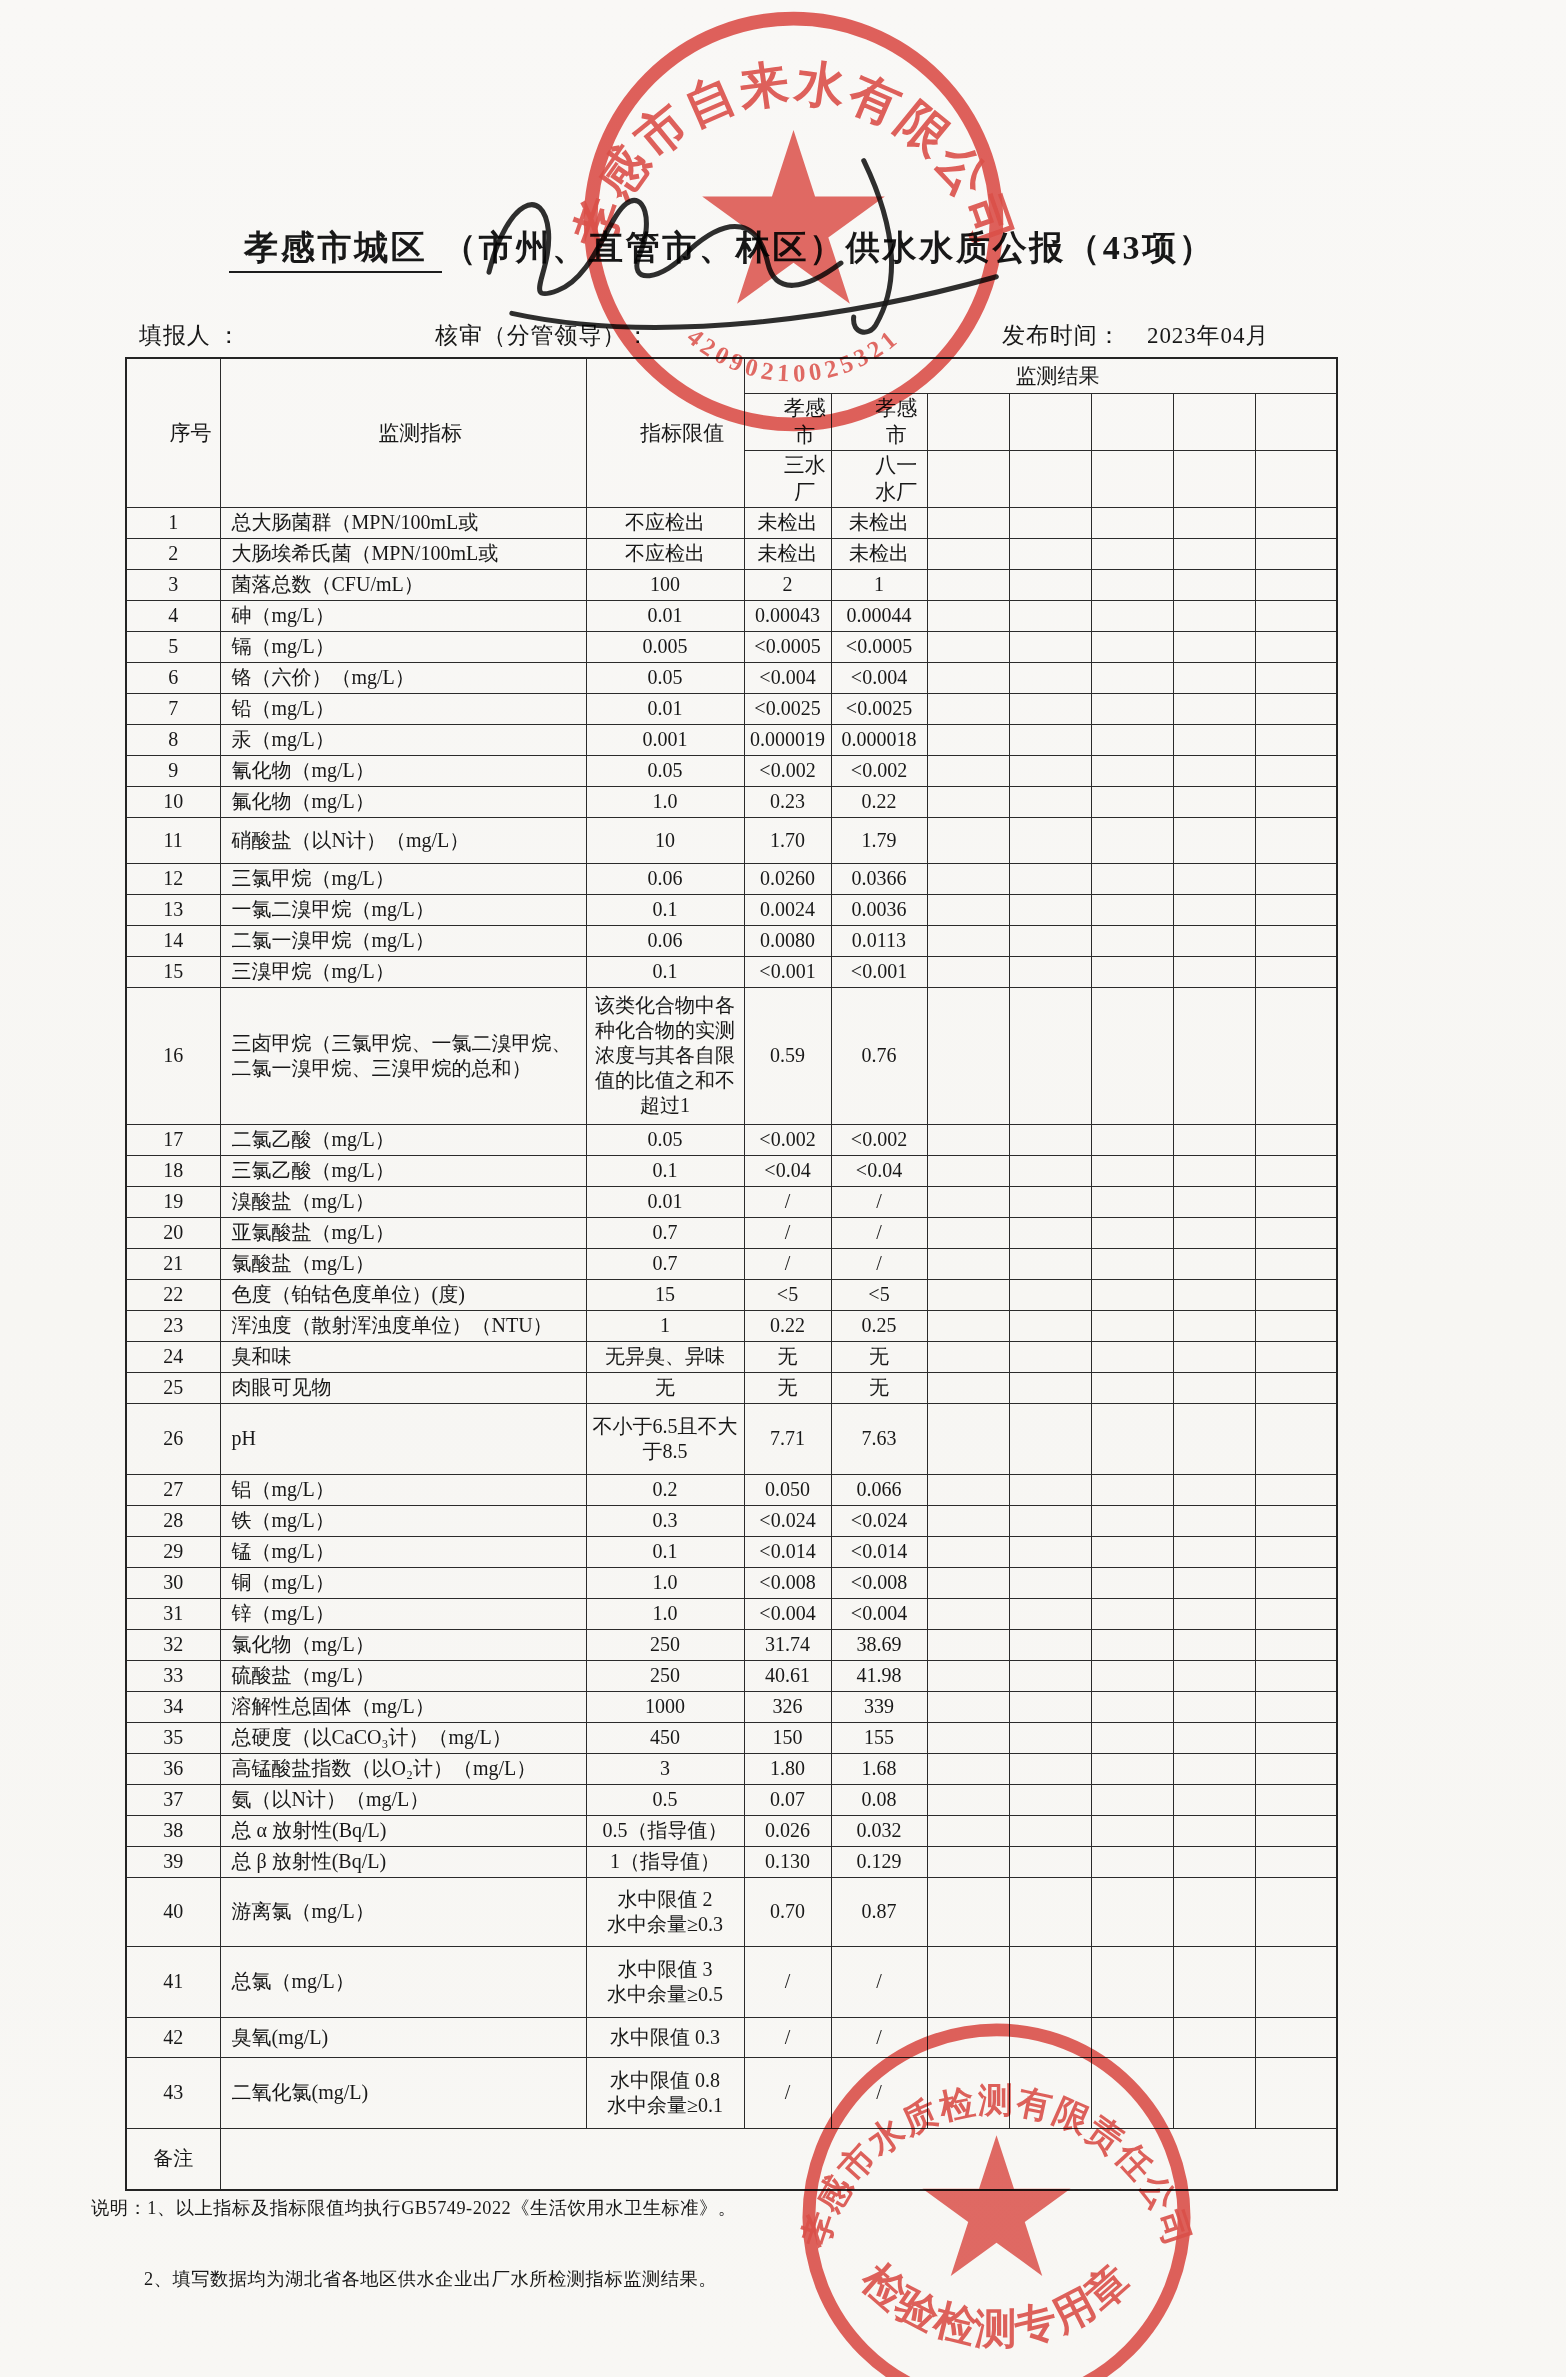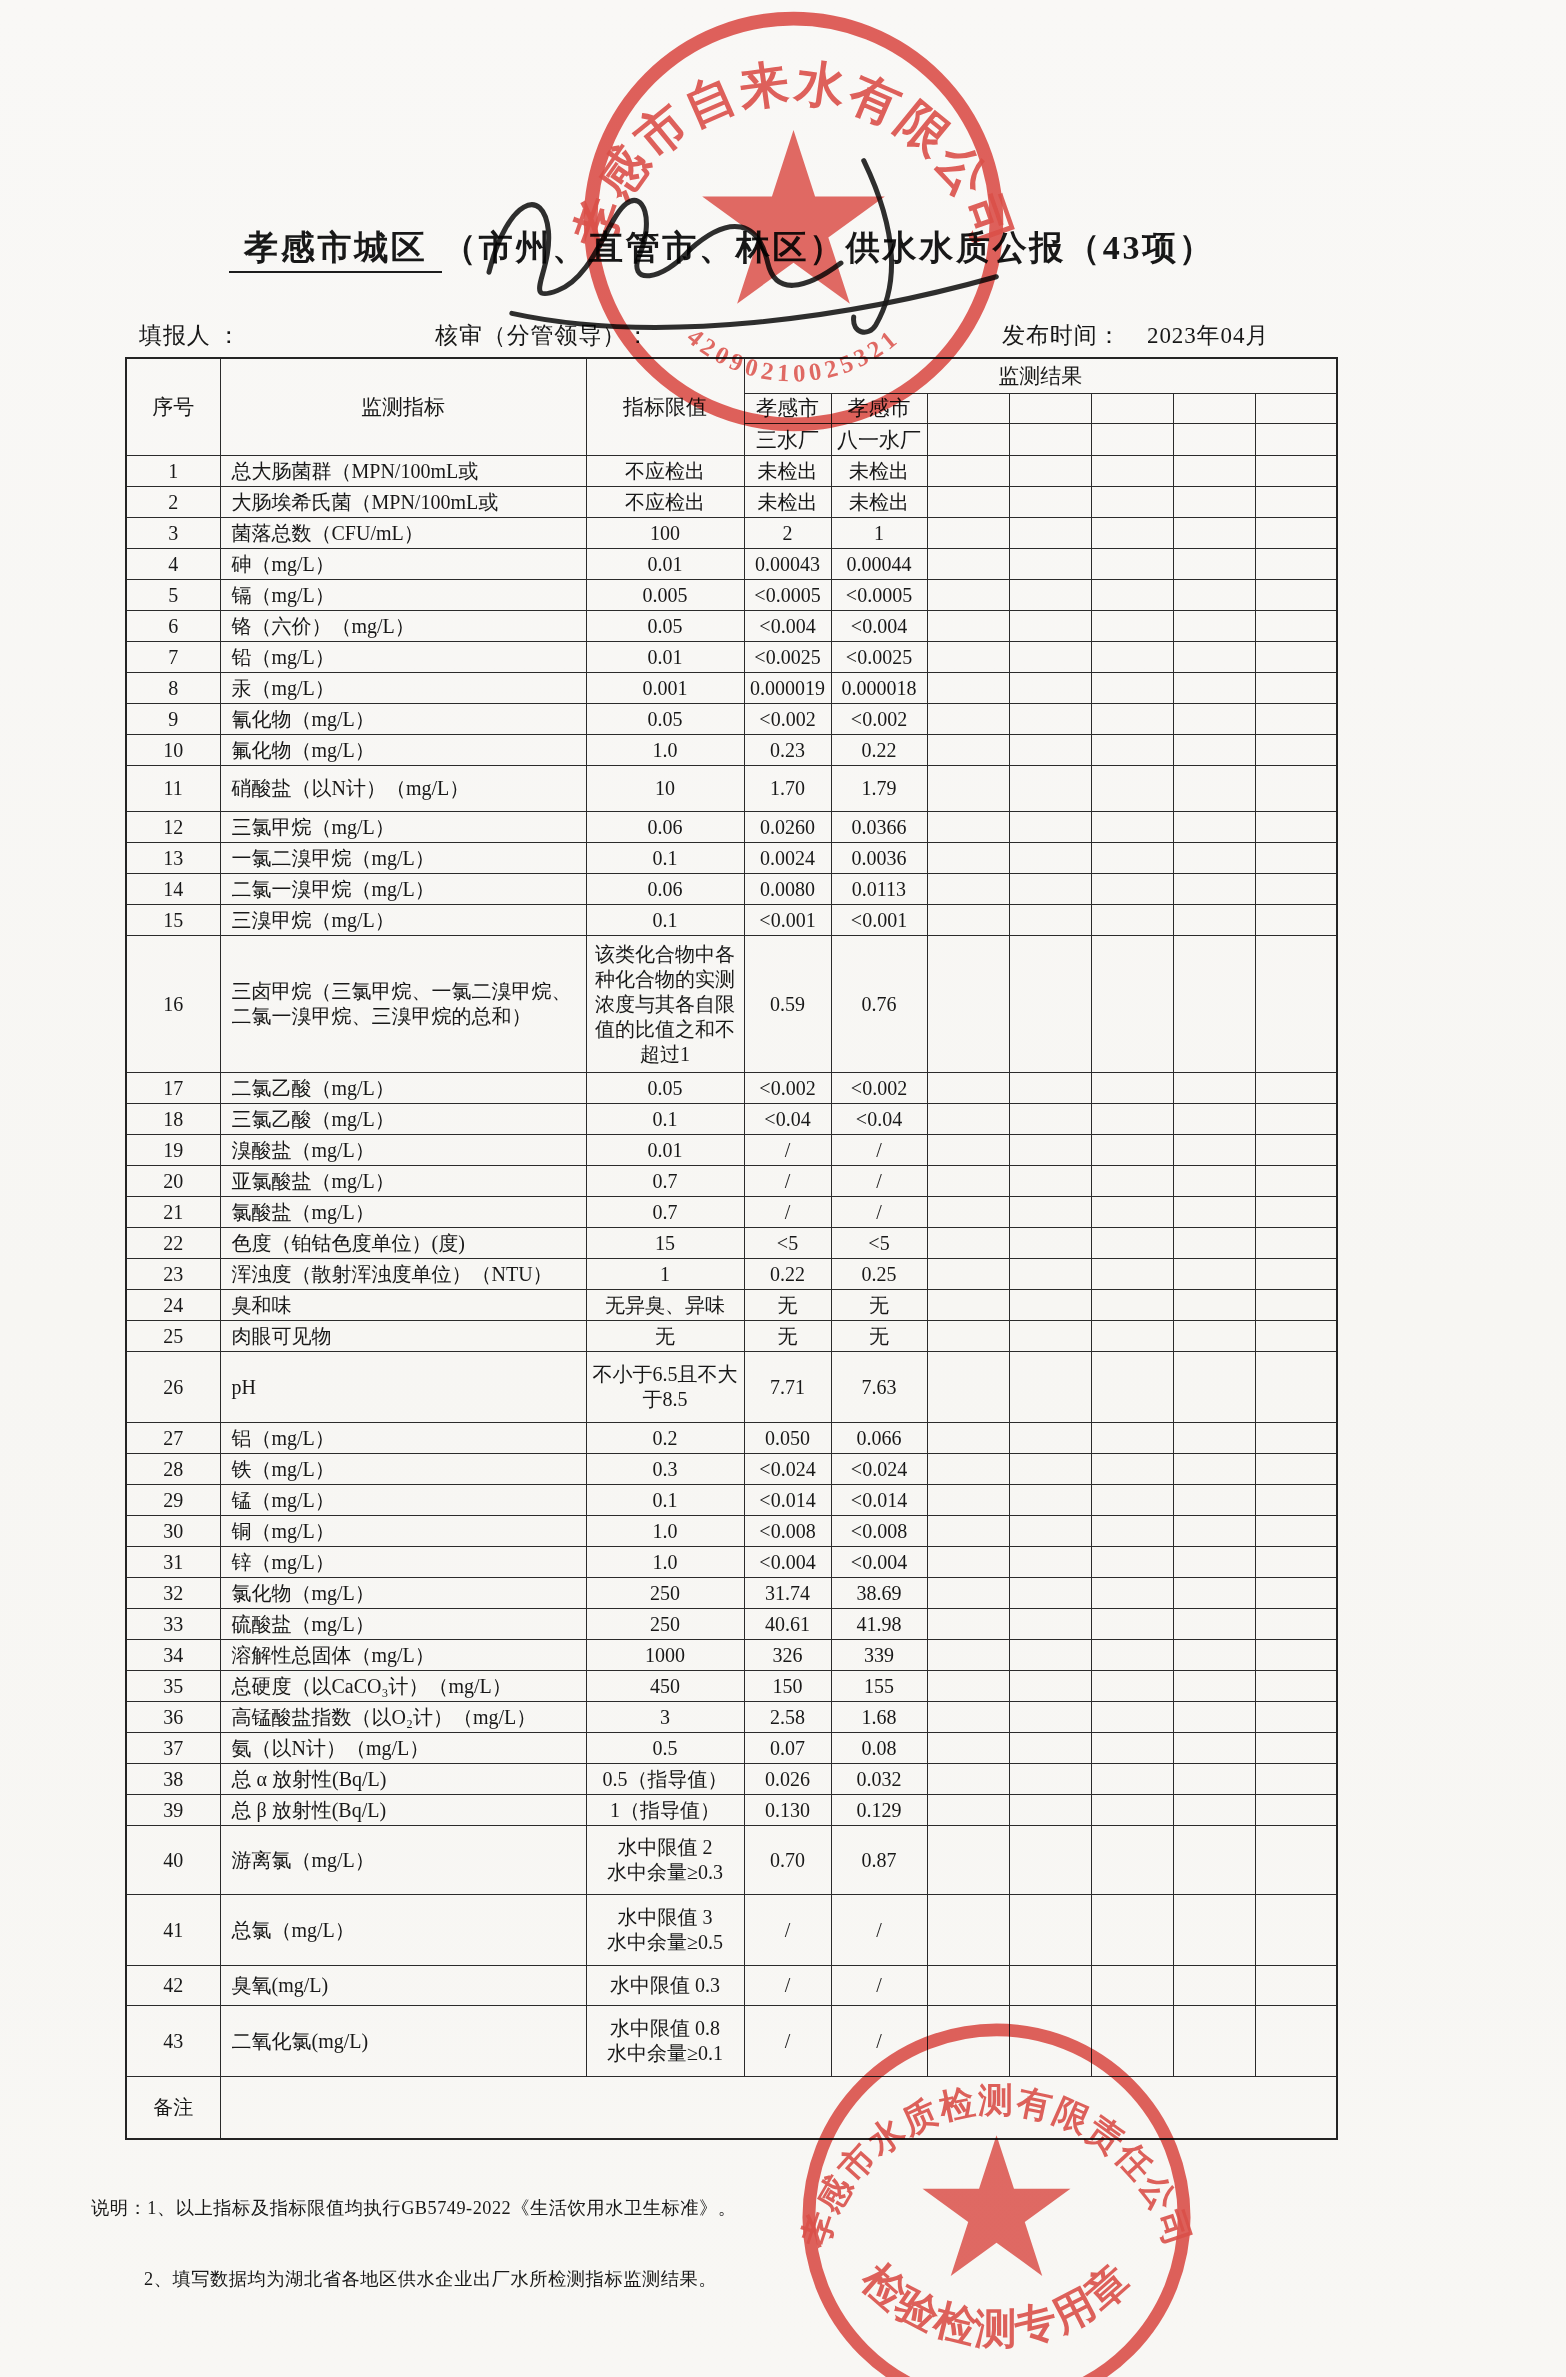--- a/index.html
+++ b/index.html
@@ -19,21 +19,21 @@
 
   
   .tbl-wrap{position:absolute;left:125px;top:357px;}
   table{border-collapse:collapse;table-layout:fixed;background:transparent;}
   th,td{border:1.8px solid #2b2b2b;font-weight:normal;font-size:20px;
         vertical-align:middle;padding:1.8px 3.7px;line-height:1.25;}
   table{border:2.7px solid #242424;}
   thead tr.hr-a{height:35px;}
   thead tr.hr-b{height:28px;}
   thead tr.hr-c{height:32px;}
-  th{text-align:center;font-size:21px;}
+  th{text-align:center;font-size:21px;padding-left:38px;}
   .c-idx{text-align:center;}
   .c-name{text-align:left;padding-left:11px;}
   .c-limit{text-align:center;white-space:pre-line;}
   .c-val{text-align:center;}
   .remark-row{height:62px;}
   .remark-row td:first-child{text-align:center;}
 
   
   .notes{position:absolute;left:91px;top:2151px;width:1381px;
          font-size:18.3px;line-height:1.45;letter-spacing:0.5px;}
@@ -520,21 +520,21 @@
             <td></td>
             <td></td>
             <td></td>
             <td></td>
             <td></td>
           </tr>
           <tr style="height: 31px;">
             <td class="c-idx">36</td>
             <td class="c-name">高锰酸盐指数（以O₂计）（mg/L）</td>
             <td class="c-limit">3</td>
-            <td class="c-val">2.58</td>
+            <td class="c-val">1.80</td>
             <td class="c-val">1.68</td>
             <td></td>
             <td></td>
             <td></td>
             <td></td>
             <td></td>
           </tr>
           <tr style="height: 31px;">
             <td class="c-idx">37</td>
             <td class="c-name">氨（以N计）（mg/L）</td>

